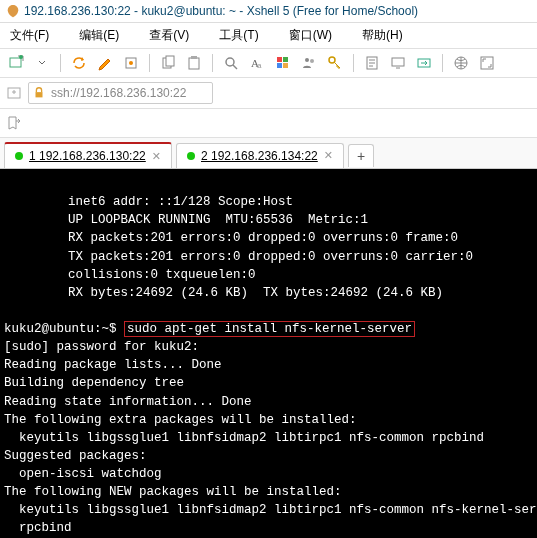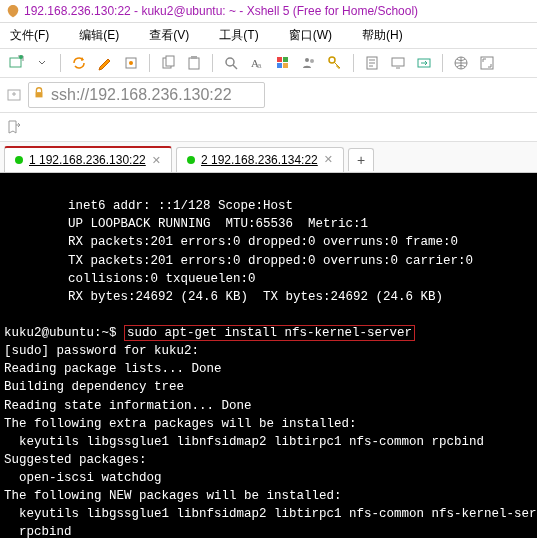--- a/index.html
+++ b/index.html
@@ -1,26 +1,26 @@
 <!DOCTYPE html>
 <html><head>
 <meta charset="utf-8">
 <style>
 * { margin:0; padding:0; box-sizing:border-box; }
 body { font-family:"Microsoft YaHei",Tahoma,sans-serif; font-size:12px; background:#fff; width:537px; }
 .titlebar { display:flex; align-items:center; padding:4px 6px; background:#fff; border-bottom:1px solid #ddd; }
 .titlebar .icon { width:14px; height:14px; margin-right:4px; }
-.titlebar .title { color:#a21caf; }
+.titlebar .title { color:#0c4a6e; }
 .menubar { display:flex; gap:18px; padding:2px 4px; border-bottom:1px solid #e0e0e0; }
 .menubar span { padding:2px 6px; cursor:default; }
 .toolbar { display:flex; align-items:center; gap:6px; padding:4px 6px; border-bottom:1px solid #e0e0e0; }
 .toolbar .tbtn { width:20px; height:20px; display:flex; align-items:center; justify-content:center; cursor:pointer; border-radius:2px; }
 .toolbar .sep { width:1px; height:18px; background:#ccc; margin:0 2px; }
 .addrbar { display:flex; align-items:center; gap:6px; padding:4px 6px; border-bottom:1px solid #e0e0e0; }
-.addrbar input { flex:1; border:1px solid #ccc; padding:3px 6px 3px 22px; font-size:16px; color:#888; border-radius:2px; }
+.addrbar input { flex:1; border:1px solid #ccc; padding:3px 6px 3px 22px; font-size:12px; color:#888; border-radius:2px; }
 .addr-wrap { position:relative; flex:1; }
 .addr-icon { position:absolute; left:4px; top:4px; width:14px; height:14px; }
 .tipbar { display:flex; align-items:center; gap:6px; padding:6px 6px; border-bottom:1px solid #e0e0e0; color:#666; }
 .tabbar { display:flex; align-items:center; background:#f9f9f9; border-bottom:1px solid #ccc; padding:0 4px; }
 .tab { display:flex; align-items:center; gap:6px; padding:5px 10px; border:1px solid #ccc; border-bottom:none; margin-right:4px; margin-top:4px; border-radius:3px 3px 0 0; background:#fff; cursor:pointer; }
 .tab.active { border-top:2px solid #b91c1c; }
 .tab.active .dot { width:8px; height:8px; border-radius:50%; background:#16c60c; }
 .tab .dot { width:8px; height:8px; border-radius:50%; background:#16c60c; }
 .tab .label { text-decoration:underline; }
 .tab .close { color:#999; font-size:11px; }

